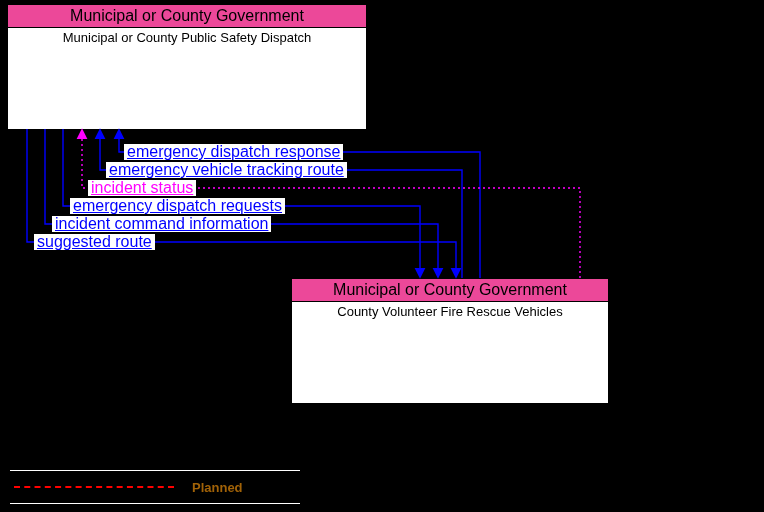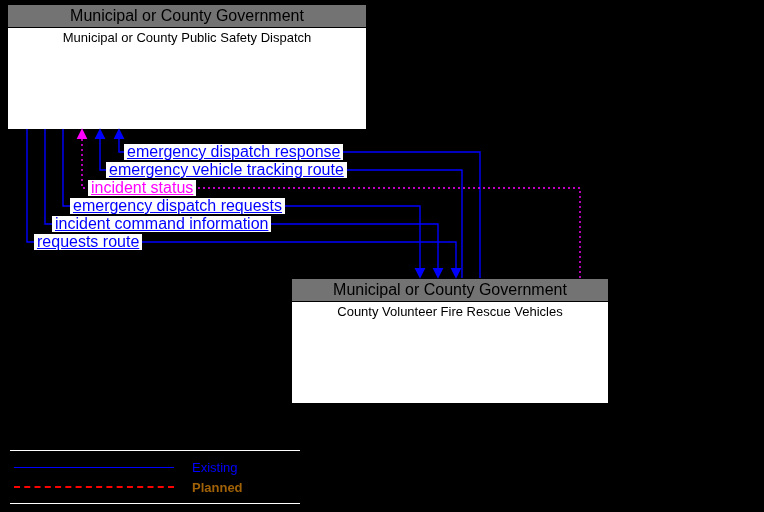--- a/index.html
+++ b/index.html
@@ -10,21 +10,21 @@
     width: 764px;
     height: 512px;
     overflow: hidden;
   }
   .node {
     position: absolute;
     background: #fff;
     border: 1px solid #000;
   }
   .node-header {
-    background: #737373;
+    background: #ec4899;
     text-align: center;
     font-size: 16px;
     padding: 2px 4px;
     border-bottom: 1px solid #000;
   }
   .node-title {
     text-align: center;
     font-size: 13px;
     padding: 2px 4px;
   }
@@ -110,24 +110,20 @@
   <polyline points="45,129 45,224 438,224 438,276" fill="none" stroke="#0000ff" stroke-width="1.4" marker-end="url(#arr-blue)"></polyline>
 
   <polyline points="27,129 27,242 456,242 456,276" fill="none" stroke="#0000ff" stroke-width="1.4" marker-end="url(#arr-blue)"></polyline>
 </svg>
 
 <div class="flow-label" style="left:124px; top:144px;">emergency dispatch response</div>
 <div class="flow-label" style="left:106px; top:162px;">emergency vehicle tracking route</div>
 <div class="flow-label future" style="left:88px; top:180px;">incident status</div>
 <div class="flow-label" style="left:70px; top:198px;">emergency dispatch requests</div>
 <div class="flow-label" style="left:52px; top:216px;">incident command information</div>
-<div class="flow-label" style="left:34px; top:234px;">requests route</div>
+<div class="flow-label" style="left:34px; top:234px;">suggested route</div>
 
 <div class="legend">
-  <div class="legend-row">
-    <div class="legend-line existing"></div>
-    <div class="legend-label existing">Existing</div>
-  </div>
   <div class="legend-row">
     <div class="legend-line planned"></div>
     <div class="legend-label planned">Planned</div>
   </div>
 </div>
 
 </body></html>

